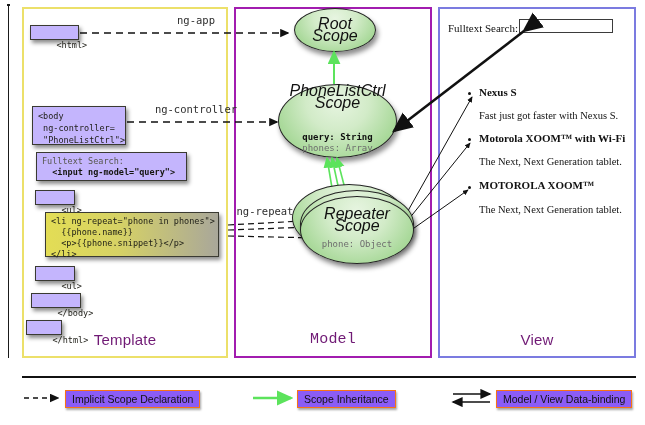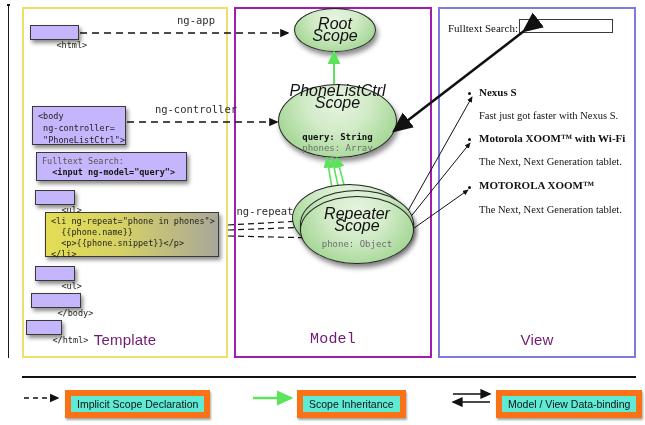--- a/index.html
+++ b/index.html
@@ -62,22 +62,22 @@
     position:absolute;left:519px;top:19px;width:94px;height:14px;
     border:1px solid #3b3b3b;background:#fff;box-sizing:border-box;
   }
   .view-item-title{position:absolute;font-size:11px;font-weight:bold;white-space:nowrap;}
   .view-item-snippet{position:absolute;font-size:10.5px;white-space:nowrap;}
   .view-bullet{position:absolute;width:3px;height:3px;border-radius:50%;background:#111;}
 
   
   #legend-rule{position:absolute;left:22px;top:376px;width:614px;height:2px;background:#111;}
   .legend-box{
-    position:absolute;box-sizing:border-box;border:6px solid #f97316;
-    background:#5eead4;color:#111;font-size:10.5px;
+    position:absolute;box-sizing:border-box;border:1px solid #f97316;
+    background:#8b5cf6;color:#111;font-size:10.5px;
     padding:2px 6px;white-space:nowrap;
     box-shadow:1px 2px 2px rgba(0,0,0,.35);
   }
 
   svg.overlay{position:absolute;left:0;top:0;width:645px;height:425px;pointer-events:none;}
 </style>
 </head>
 <body>
 
 <div id="stage">

